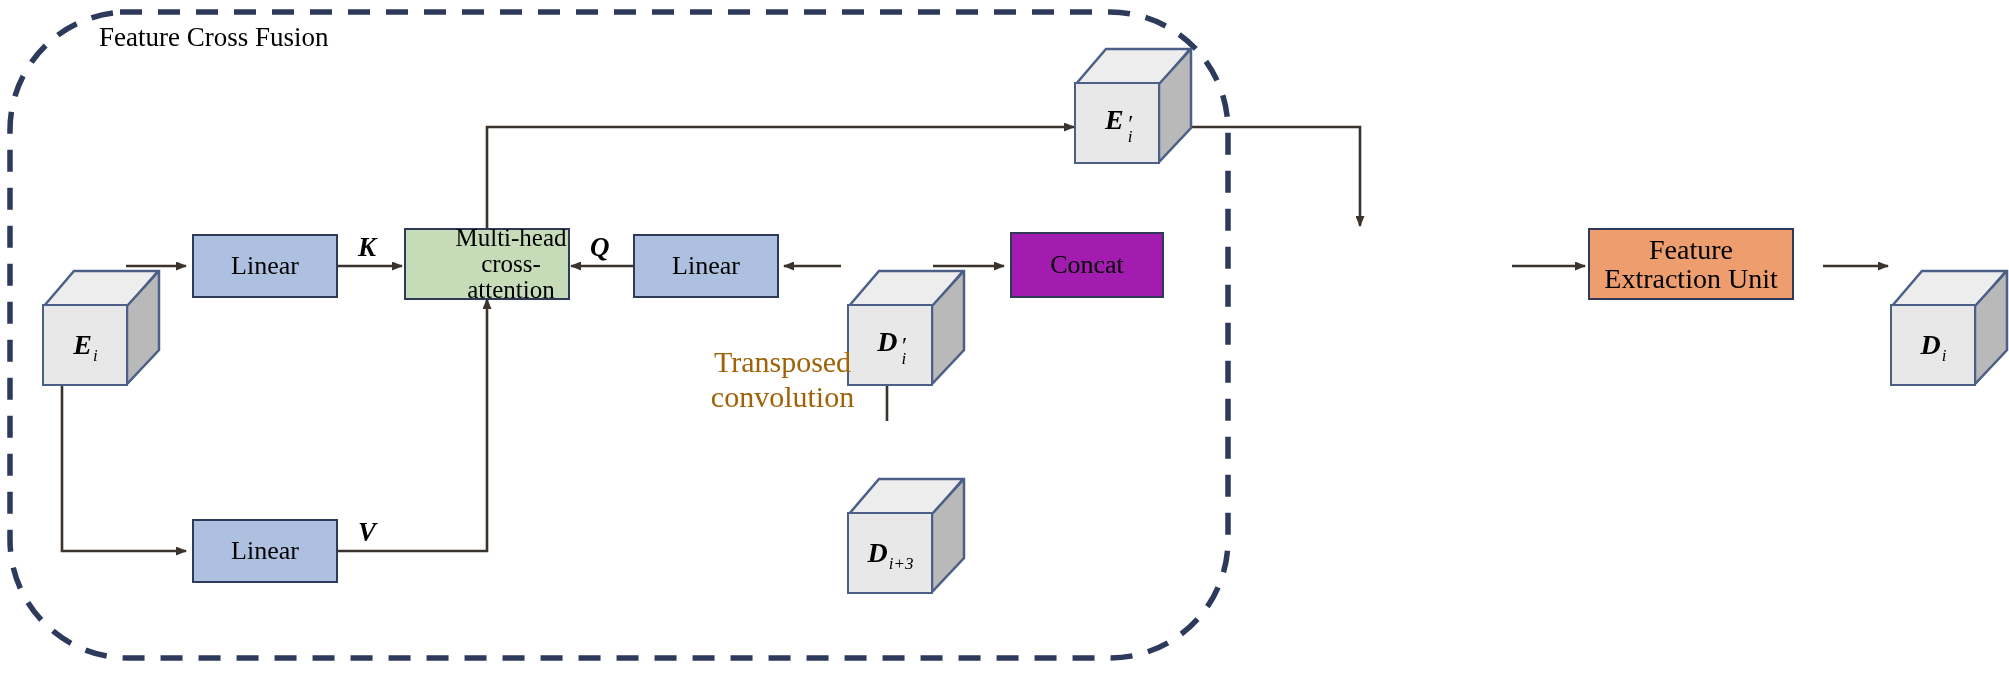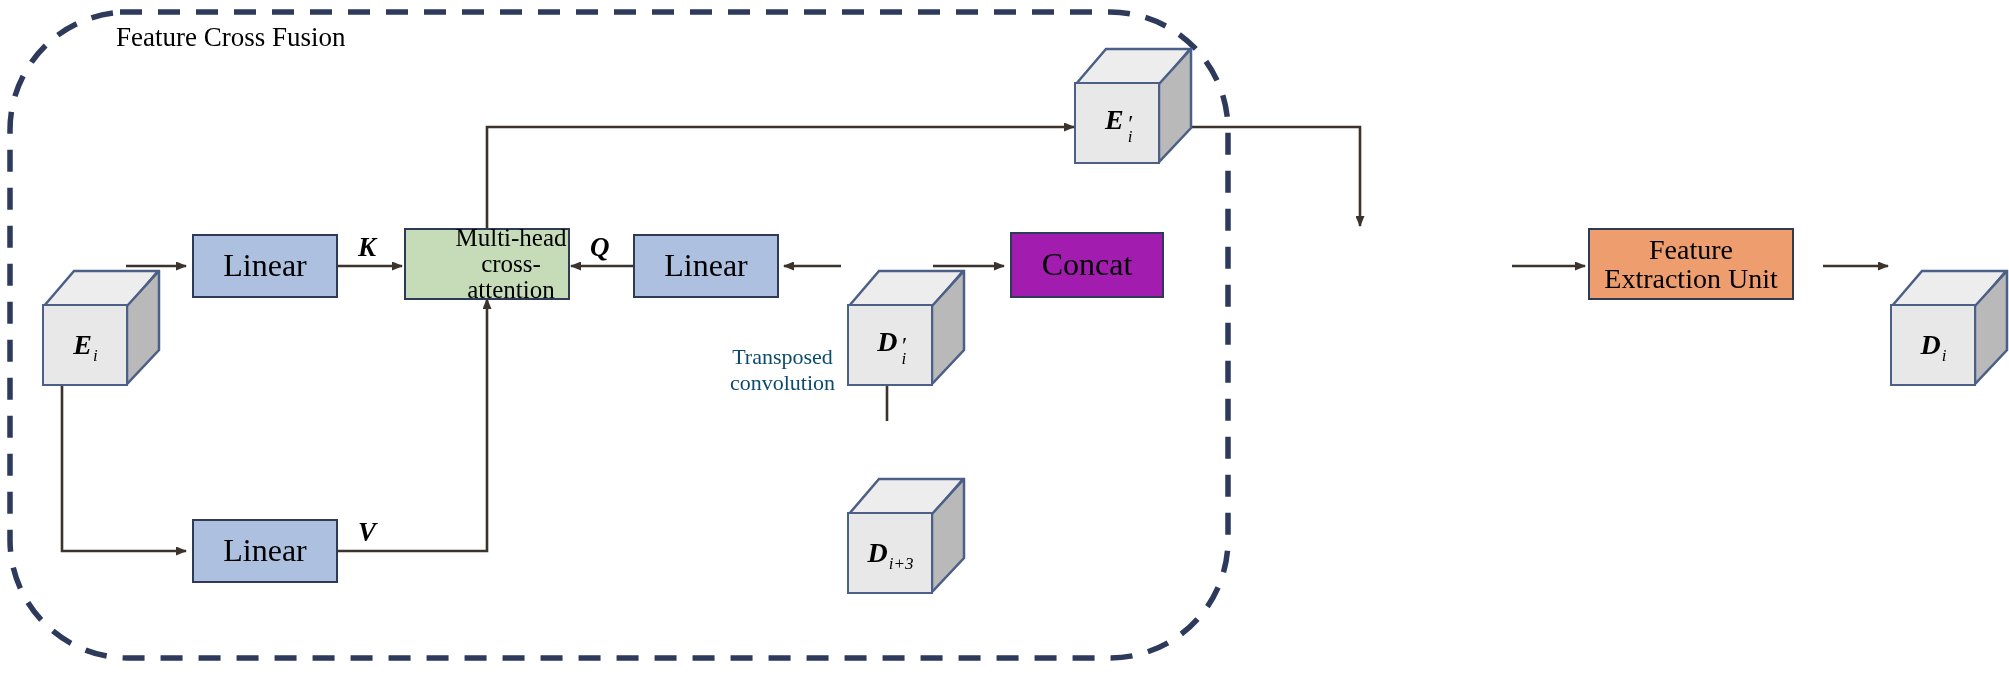--- a/index.html
+++ b/index.html
@@ -5,42 +5,42 @@
   html,body{margin:0;padding:0;background:#ffffff;}
   #stage{position:relative;width:2009px;height:686px;background:#ffffff;
          font-family:"Liberation Serif","DejaVu Serif",serif;overflow:hidden;}
   #svg-layer{position:absolute;left:0;top:0;width:2009px;height:686px;}
 
   .node{position:absolute;box-sizing:border-box;display:flex;align-items:center;
         justify-content:center;text-align:center;border:2.5px solid #2e3a57;
         line-height:1.05;color:#000;}
   .node span{display:block;white-space:pre-line;}
 
-  .proc{font-size:32px;}
+  .proc{font-size:26px;}
 
   
   .cube{position:absolute;}
   .cube .face{position:absolute;left:0;bottom:0;box-sizing:border-box;
               border:2.5px solid #4c5f86;background:#e8e8e8;
               display:flex;align-items:center;justify-content:center;}
   .cube .top,.cube .side{position:absolute;}
 
   .cube-label{font-size:28px;font-weight:bold;font-style:italic;color:#000;
               position:relative;z-index:5;display:flex;align-items:baseline;
               justify-content:center;}
   .cube-label .sub{font-size:17px;font-weight:normal;font-style:italic;
                    position:relative;top:7px;left:1px;}
   .cube-label .prime{font-size:24px;font-weight:normal;position:relative;top:-9px;left:0px;}
   .cube-label .pwrap{display:inline-flex;flex-direction:column;align-items:flex-start;
                      position:relative;top:2px;left:2px;}
   .cube-label .pwrap .prime{top:0;left:1px;line-height:0.6;}
   .cube-label .pwrap .sub{top:0;left:2px;line-height:0.8;}
 
   .flabel{position:absolute;font-size:27px;font-weight:bold;font-style:italic;color:#000;}
-  .ftext{position:absolute;font-size:22px;color:#0c4a6e;text-align:center;line-height:1.18;}
+  .ftext{position:absolute;font-size:30px;color:#a16207;text-align:center;line-height:1.18;}
   .title{position:absolute;font-size:27px;color:#000;}
 </style>
 </head>
 <body>
 
 <div id="stage">
 
   <svg id="svg-layer" viewBox="0 0 2009 686" xmlns="http://www.w3.org/2000/svg">
     <defs>
       <marker id="ah" markerWidth="11" markerHeight="9" refX="10" refY="4.5" orient="auto" markerUnits="userSpaceOnUse">
@@ -74,21 +74,21 @@
       <path d="M 933,266 L 1004,266" marker-end="url(#ah)"></path>
 
       <path d="M 1166,127 L 1360,127 L 1360,226" marker-end="url(#ah)"></path>
 
       <path d="M 1512,266 L 1585,266" marker-end="url(#ah)"></path>
 
       <path d="M 1823,266 L 1888,266" marker-end="url(#ah)"></path>
     </g>
   </svg>
 
-  <div class="title" style="left:116px;top:22px;text-align:right;">Feature Cross Fusion</div>
+  <div class="title" style="left:99px;top:22px;text-align:right;">Feature Cross Fusion</div>
 
   <div class="cube" style="left:42px;top:268px;width:118px;height:118px;">
     <div class="top" style="left:0;top:0;width:118px;height:38px;">
       <svg width="118" height="40" viewBox="0 0 118 40">
         <polygon points="2,38 32,3 116,3 86,38" fill="#ededed" stroke="#4c5f86" stroke-width="2.5"></polygon>
       </svg>
     </div>
     <div class="side" style="left:84px;top:2px;width:36px;height:116px;">
       <svg width="36" height="116" viewBox="0 0 36 116">
         <polygon points="1,36 33,1 33,80 1,114" fill="#b9b9b9" stroke="#4c5f86" stroke-width="2.5"></polygon>

